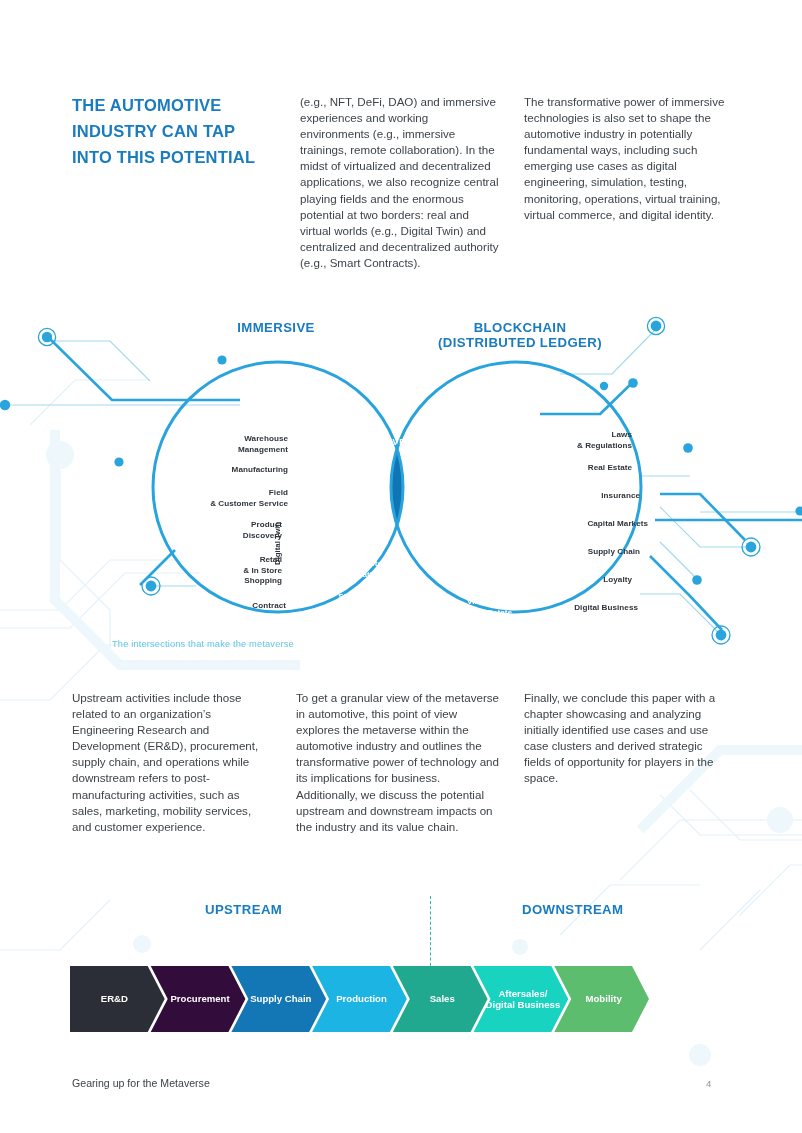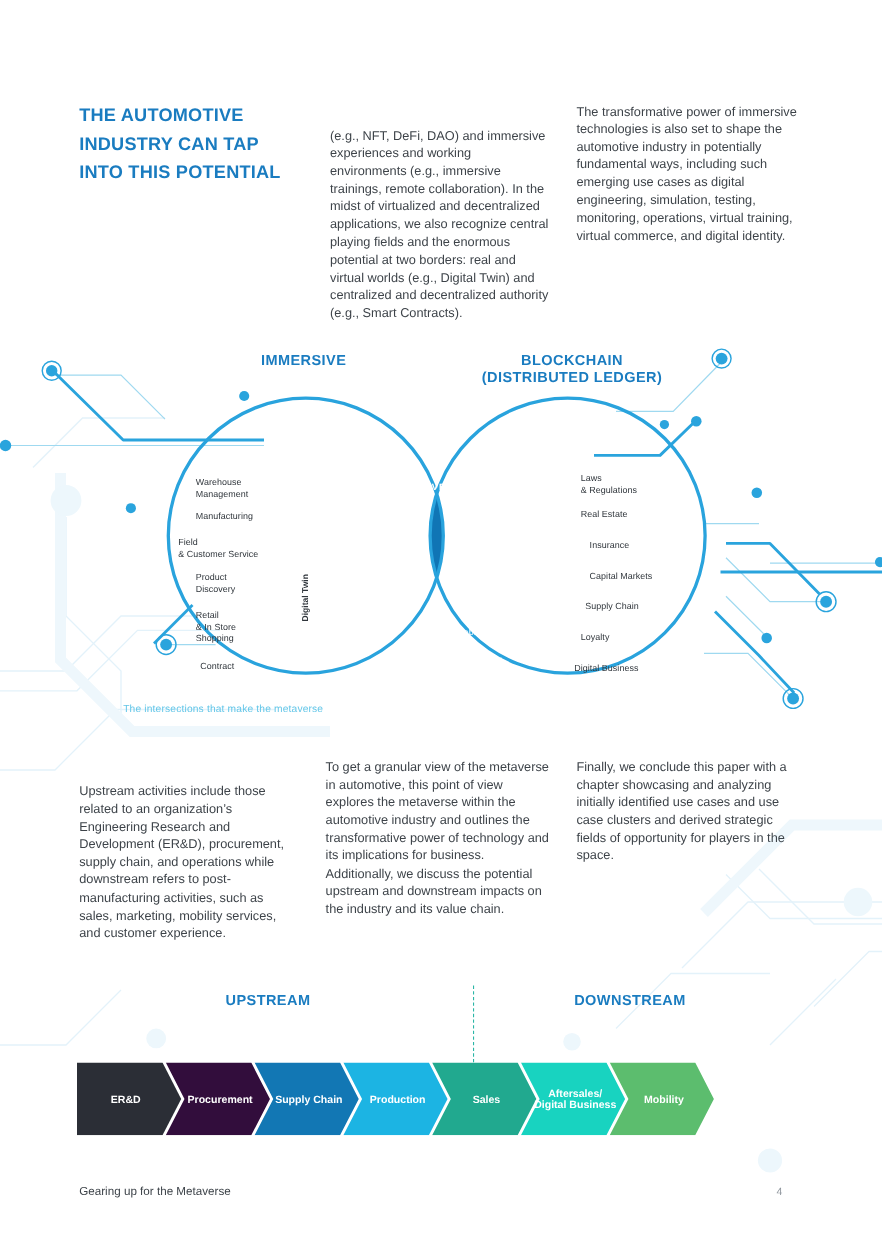--- a/index.html
+++ b/index.html
@@ -9,43 +9,43 @@
     color:#3a3f45;
   }
   .page{position:absolute;inset:0;border-radius:14px;}
 
   
   .circuit{position:absolute;inset:0;pointer-events:none;}
 
   
   .intro{position:absolute;left:72px;top:92px;width:660px;display:flex;gap:24px;}
   .col{width:204px;}
-  .col.c2{width:200px;margin-top:22px;}
+  .col.c2{width:200px;}
   .col.c3{width:208px;}
   .headline{
     color:#1a7cc0;font-size:16.5px;line-height:26px;font-weight:bold;
     letter-spacing:.2px;margin:0 0 13px 0;
   }
   .ptext{font-size:11.6px;line-height:16.1px;color:#3d4349;margin:0;}
   .ptext.top{margin-top:2px;}
 
   
   .venn-wrap{position:absolute;left:0;top:305px;width:802px;height:360px;}
   .venn-title{
     position:absolute;color:#1a7cc0;font-weight:bold;font-size:13.2px;
     letter-spacing:.4px;text-align:center;line-height:15px;
   }
   #t-immersive{left:196px;top:15px;width:160px;}
   #t-blockchain{left:420px;top:15px;width:200px;}
 
   .venn-stage{position:absolute;left:0;top:52px;width:802px;height:260px;}
   svg.venn{position:absolute;left:0;top:0;}
   .vlabel{
-    position:absolute;font-size:8.1px;line-height:10.6px;font-weight:normal;
-    text-align:left;letter-spacing:.05px;
+    position:absolute;font-size:8.1px;line-height:10.6px;font-weight:bold;
+    text-align:right;letter-spacing:.05px;
   }
   .vlabel.dark{color:#2f353b;}
   .vlabel.light{color:#ffffff;}
   .vrot{
     position:absolute;font-size:7.8px;font-weight:bold;color:#2f353b;
     white-space:nowrap;transform-origin:left top;
   }
   .vrot.light{color:#ffffff;}
   .meta{
     position:absolute;color:#ffffff;font-size:8.3px;font-weight:bold;

